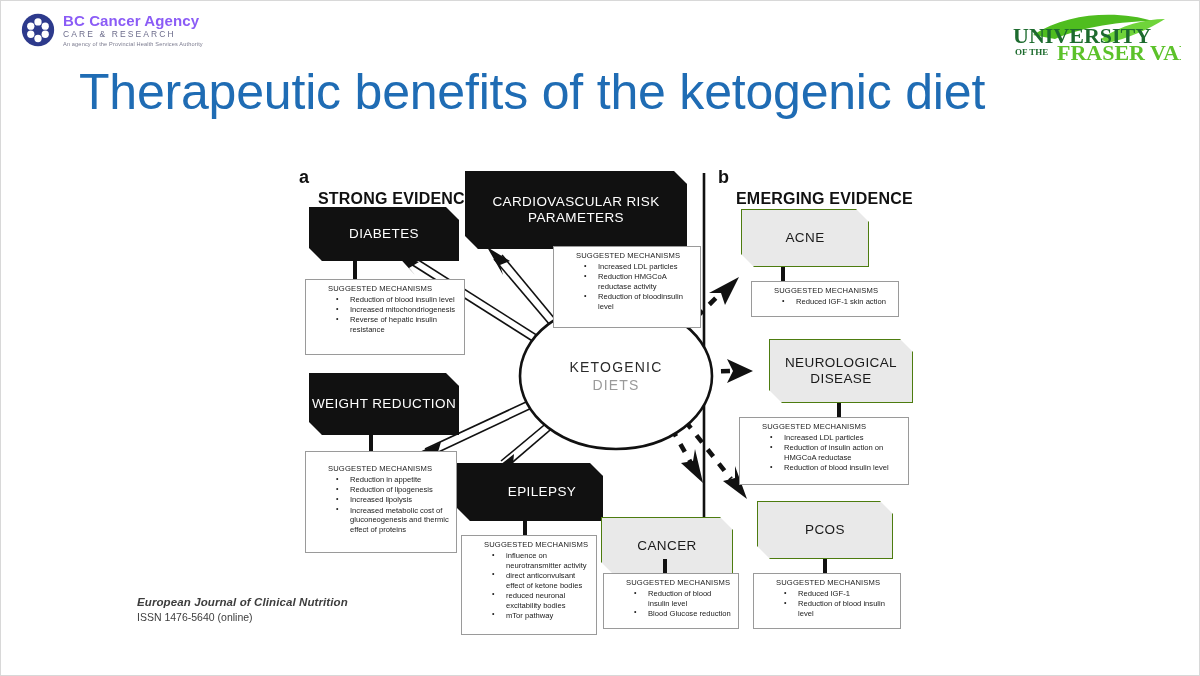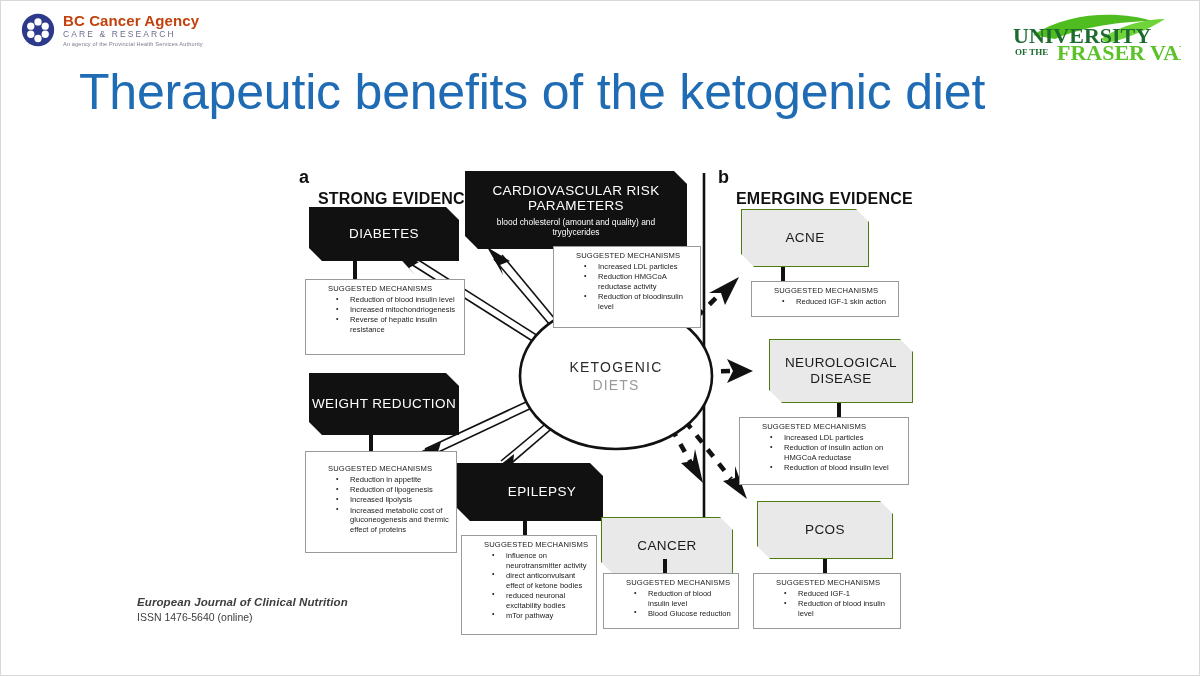--- a/index.html
+++ b/index.html
@@ -11,21 +11,21 @@
     position:relative;
     border:1px solid #d8d8d8;
     box-sizing:border-box;
   }
   .slide{position:absolute;inset:0;background:#fff;}
 
   
   .logo-bc{position:absolute;left:20px;top:12px;display:flex;align-items:center;gap:8px;}
   .bc-mark{width:34px;height:34px;flex:0 0 34px;}
   .bc-text{line-height:1;}
-  .bc-title{font-size:15px;font-weight:bold;color:#c2410c;letter-spacing:.1px;font-family:"Liberation Sans",sans-serif;}
+  .bc-title{font-size:15px;font-weight:bold;color:#8b5cf6;letter-spacing:.1px;font-family:"Liberation Sans",sans-serif;}
   .bc-sub{font-size:8.5px;letter-spacing:2.1px;color:#6d6d8c;margin-top:2px;}
   .bc-tag{font-size:5.6px;letter-spacing:.15px;color:#7b7b8f;margin-top:3px;}
 
   .logo-ufv{position:absolute;right:18px;top:8px;width:200px;height:56px;}
 
   
   .slide-title{
     position:absolute;left:78px;top:62px;width:1060px;
     font-size:50px;color:#1f6cb4;letter-spacing:-0.2px;
     font-family:"Liberation Sans",sans-serif;font-weight:400;
@@ -208,21 +208,20 @@
         <ul>
           <li>Reduction of blood insulin level</li>
           <li>Increased mitochondriogenesis</li>
           <li>Reverse of hepatic insulin resistance</li>
         </ul>
       </div>
 
       <div class="node node-dark" style="left:174px;top:10px;width:222px;height:78px;padding:16px 8px;">
         <div class="nlabel">
           <div class="node-title">CARDIOVASCULAR RISK PARAMETERS</div>
-          <div class="node-sub">blood cholesterol (amount and quality) and tryglycerides</div>
         </div>
       </div>
       <div class="mech" style="left:262px;top:85px;width:148px;height:82px;">
         <div class="mech-head">SUGGESTED MECHANISMS</div>
         <ul>
           <li>Increased LDL particles</li>
           <li>Reduction HMGCoA reductase activity</li>
           <li>Reduction of bloodinsulin level</li>
         </ul>
       </div>

